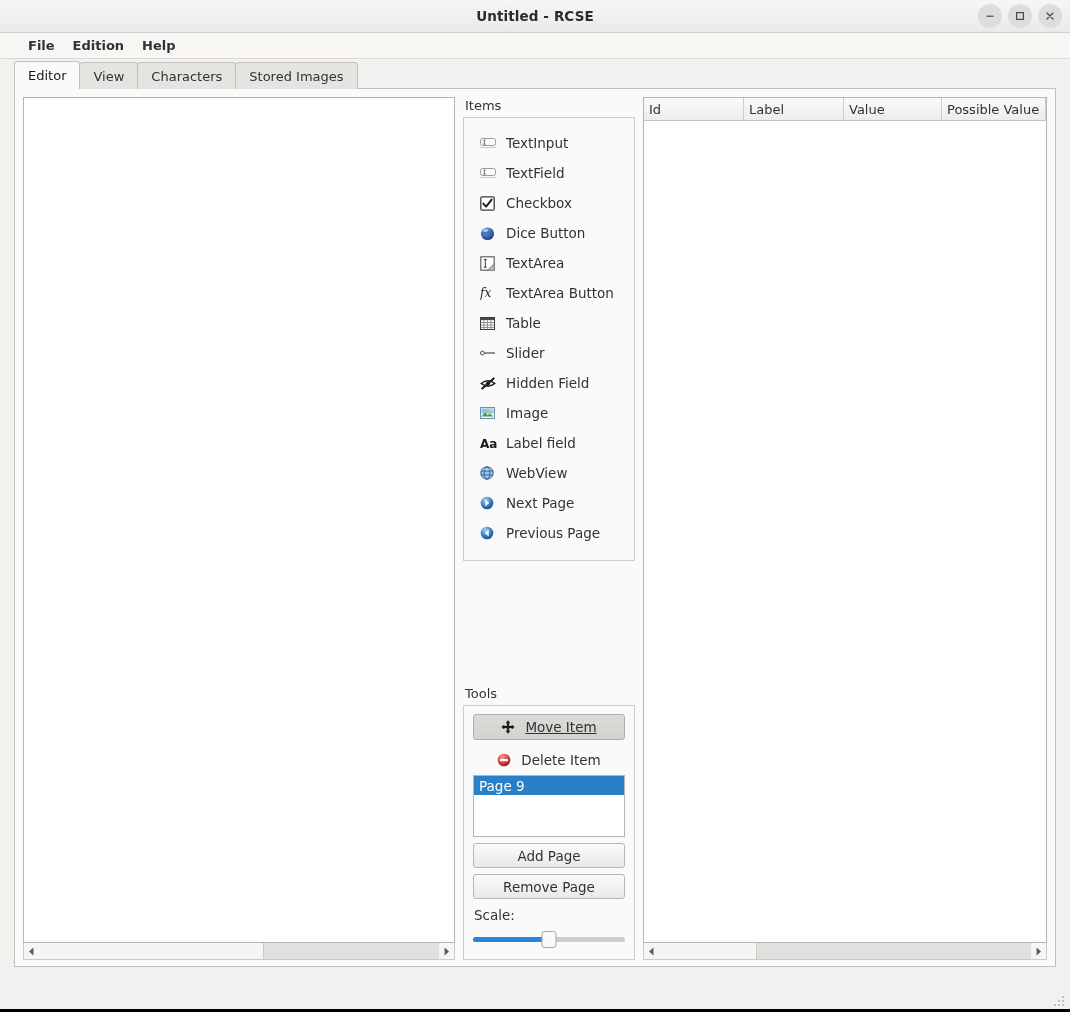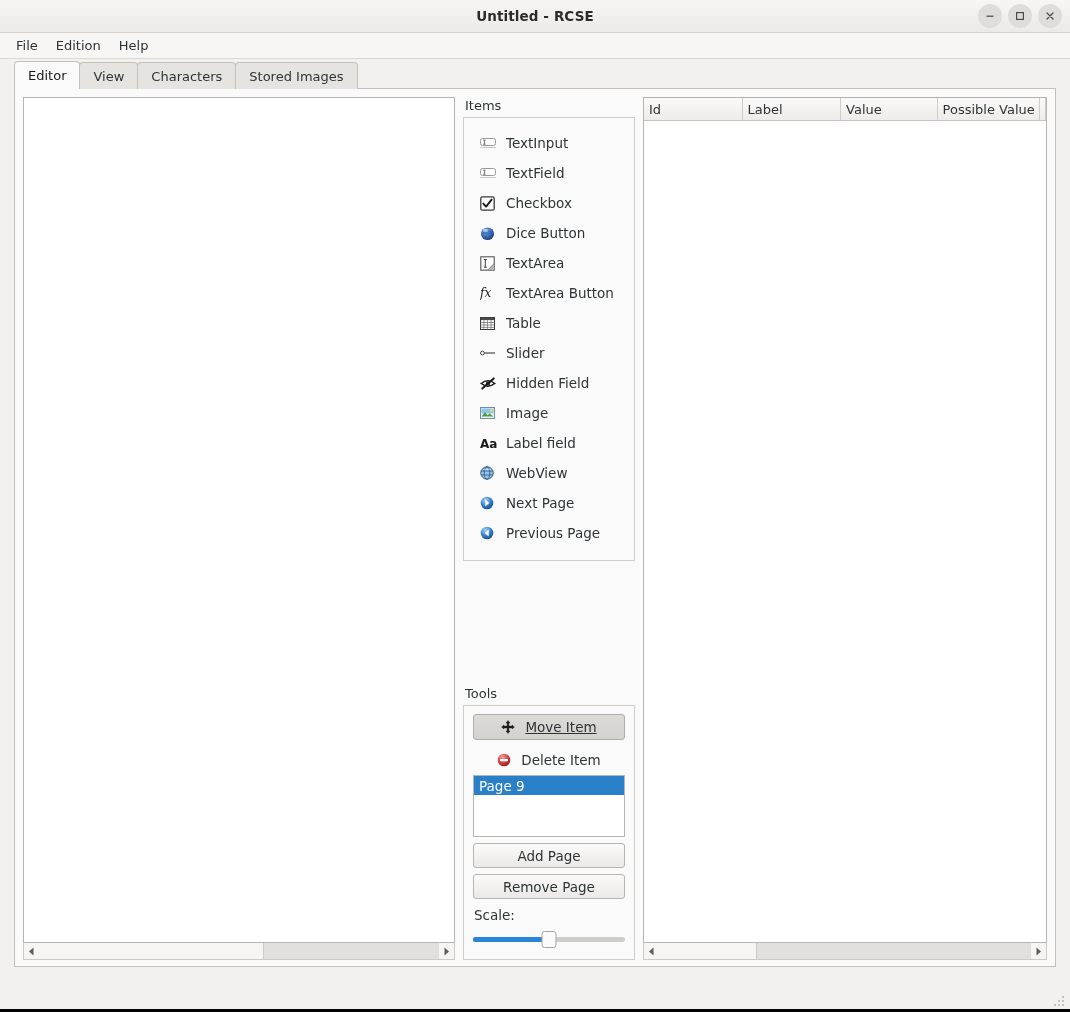--- a/index.html
+++ b/index.html
@@ -71,22 +71,23 @@
   .win-btn svg { display:block; }
 
   
   .menubar {
     height: 25px;
     min-height: 25px;
     background: #f7f6f5;
     border-bottom: 1px solid #dbd8d4;
     display: flex;
     align-items: center;
-    padding-left: 8px;
+    padding-left: 20px;
     gap: 2px;
+    font-weight: bold;
   }
   .menu-item {
     padding: 3px 8px;
     font-size: 13px;
     color: #2e3436;
     cursor: default;
     border-radius: 2px;
     line-height: 1;
   }
 
@@ -354,21 +355,20 @@
     min-width: 0;
   }
   .table-wrap {
     flex: 1;
     border: 1px solid #b7b5b2;
     background: #ffffff;
     box-sizing: border-box;
     overflow: hidden;
     min-height: 0;
     display: flex;
-    flex-direction: column;
   }
   .thead {
     display: flex;
     height: 22px;
     min-height: 22px;
     background: linear-gradient(to bottom, #fbfafa, #eeecea);
     border-bottom: 1px solid #c7c4c0;
   }
   .th {
     display: flex;

